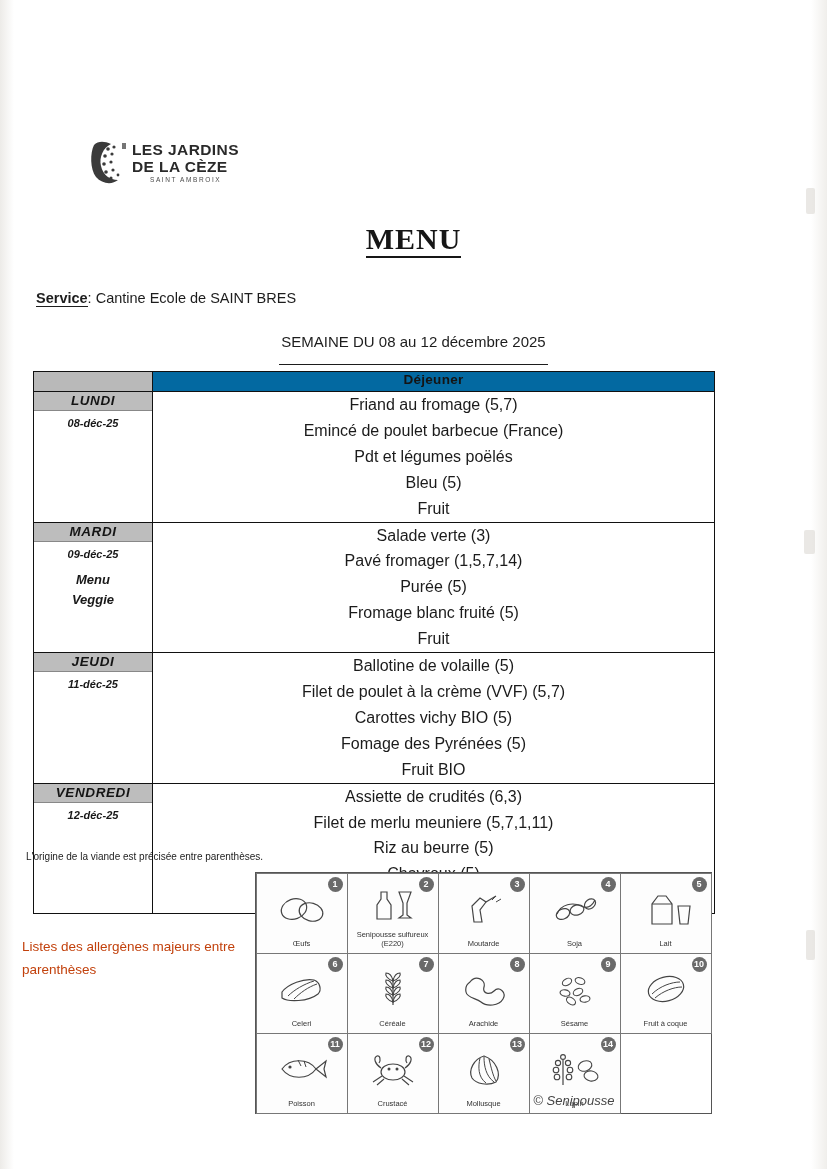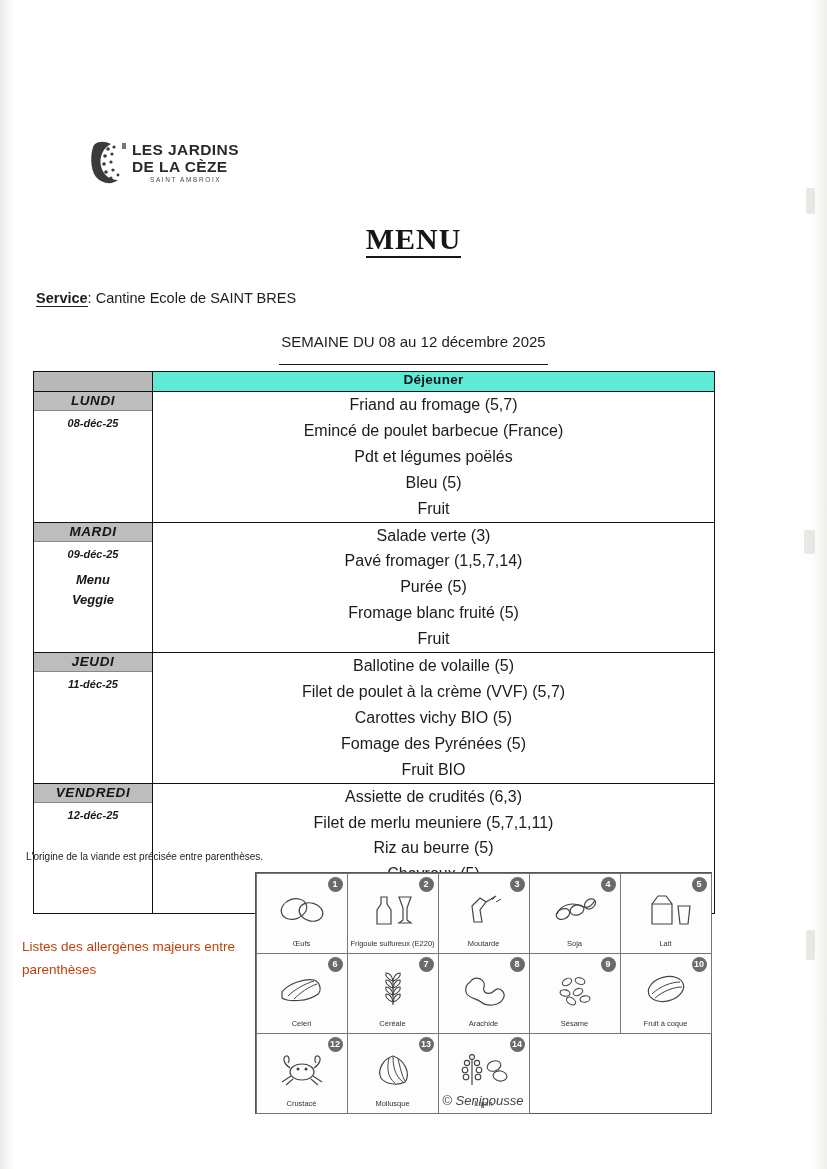--- a/index.html
+++ b/index.html
@@ -117,21 +117,21 @@
     border: 1.4px solid #111;
     padding: 0;
     vertical-align: top;
   }
   .col-day { width: 118px; }
   .head-blank {
     background: #b9b9b9;
     height: 19px;
   }
   .head-meal {
-    background: #5eead4;
+    background: #0369a1;
     text-align: center;
     font-size: 13.5px;
     font-weight: bold;
     color: #141414;
     height: 19px;
     letter-spacing: .3px;
   }
   .day-cell {
     text-align: center;
     padding-top: 0;
@@ -375,21 +375,21 @@
     </div>
 
     <div class="allerg-cell">
       <div class="allerg-num">2</div>
       <div class="allerg-ico">
         <svg width="56" height="34" viewBox="0 0 56 34">
             <path d="M12 32 L12 18 L16 12 L16 5 L22 5 L22 12 L26 18 L26 32 Z" fill="none" stroke="#444" stroke-width="1.2"></path>
             <path d="M34 5 L46 5 L42 16 L42 28 L46 31 L34 31 L38 28 L38 16 Z" fill="none" stroke="#444" stroke-width="1.2"></path>
           </svg>
       </div>
-      <div class="allerg-lbl">Frigoule sulfureux (E220)</div>
+      <div class="allerg-lbl">Senipousse sulfureux (E220)</div>
     </div>
 
     <div class="allerg-cell">
       <div class="allerg-num">3</div>
       <div class="allerg-ico">
         <svg width="56" height="34" viewBox="0 0 56 34">
             <path d="M18 30 L16 14 L24 6 L30 10 L24 18 L26 30 Z" fill="none" stroke="#444" stroke-width="1.2"></path>
             <path d="M30 10 L40 4" stroke="#444" stroke-width="1.2"></path>
             <path d="M36 8 l4 -4 M40 10 l5 -3" stroke="#444" stroke-width="1"></path>
           </svg>
@@ -486,20 +486,32 @@
       <div class="allerg-ico">
         <svg width="56" height="34" viewBox="0 0 56 34">
             <ellipse cx="28" cy="17" rx="18" ry="12" fill="none" stroke="#444" stroke-width="1.2" transform="rotate(-15 28 17)"></ellipse>
             <path d="M14 22 C22 14, 34 10, 42 10" fill="none" stroke="#444" stroke-width="1"></path>
             <path d="M17 26 C25 19, 36 15, 44 15" fill="none" stroke="#444" stroke-width="1"></path>
           </svg>
       </div>
       <div class="allerg-lbl">Fruit à coque</div>
     </div>
 
+    <div class="allerg-cell">
+      <div class="allerg-num">11</div>
+      <div class="allerg-ico">
+        <svg width="56" height="34" viewBox="0 0 56 34">
+            <path d="M8 17 C16 6, 34 6, 42 17 C34 28, 16 28, 8 17 Z" fill="none" stroke="#444" stroke-width="1.2"></path>
+            <path d="M42 17 L52 9 L50 17 L52 25 Z" fill="none" stroke="#444" stroke-width="1.2"></path>
+            <circle cx="16" cy="15" r="1.6" fill="#444"></circle>
+            <path d="M24 8 l3 6 M30 9 l2 6" stroke="#444" stroke-width="1"></path>
+          </svg>
+      </div>
+      <div class="allerg-lbl">Poisson</div>
+    </div>
 
     <div class="allerg-cell">
       <div class="allerg-num">12</div>
       <div class="allerg-ico">
         <svg width="56" height="34" viewBox="0 0 56 34">
             <ellipse cx="28" cy="20" rx="12" ry="8" fill="none" stroke="#444" stroke-width="1.2"></ellipse>
             <circle cx="24" cy="17" r="1.5" fill="#444"></circle>
             <circle cx="32" cy="17" r="1.5" fill="#444"></circle>
             <path d="M16 16 C10 12, 8 6, 12 4 C15 3, 16 8, 14 11" fill="none" stroke="#444" stroke-width="1.2"></path>
             <path d="M40 16 C46 12, 48 6, 44 4 C41 3, 40 8, 42 11" fill="none" stroke="#444" stroke-width="1.2"></path>

